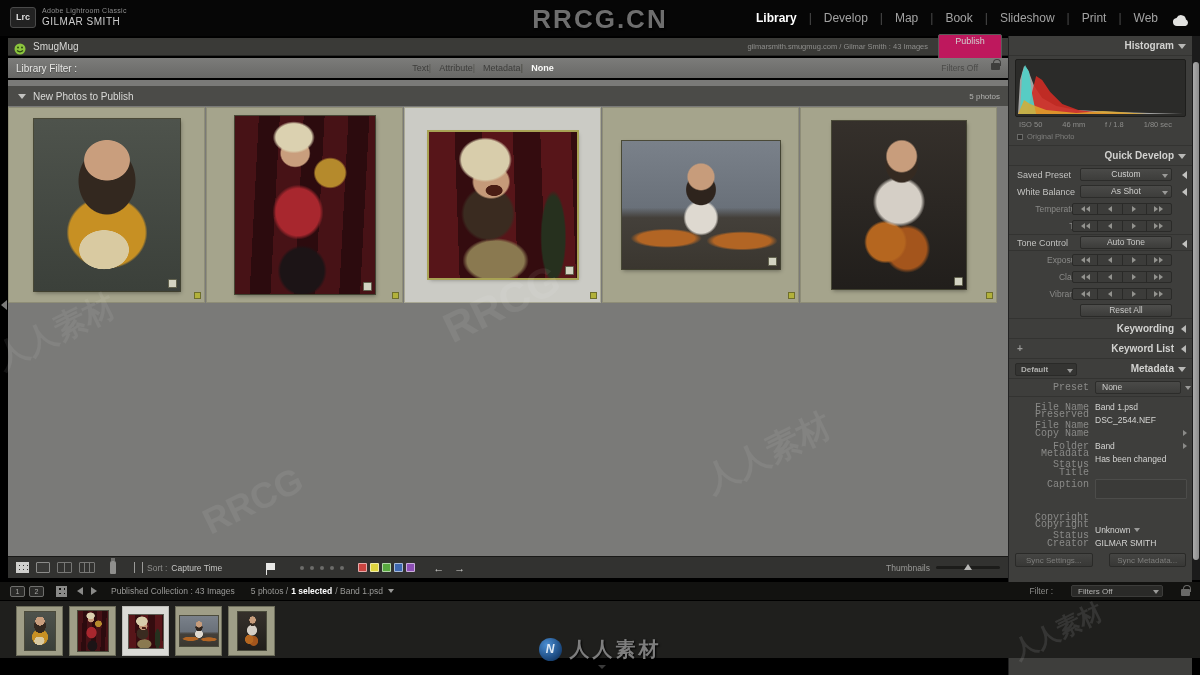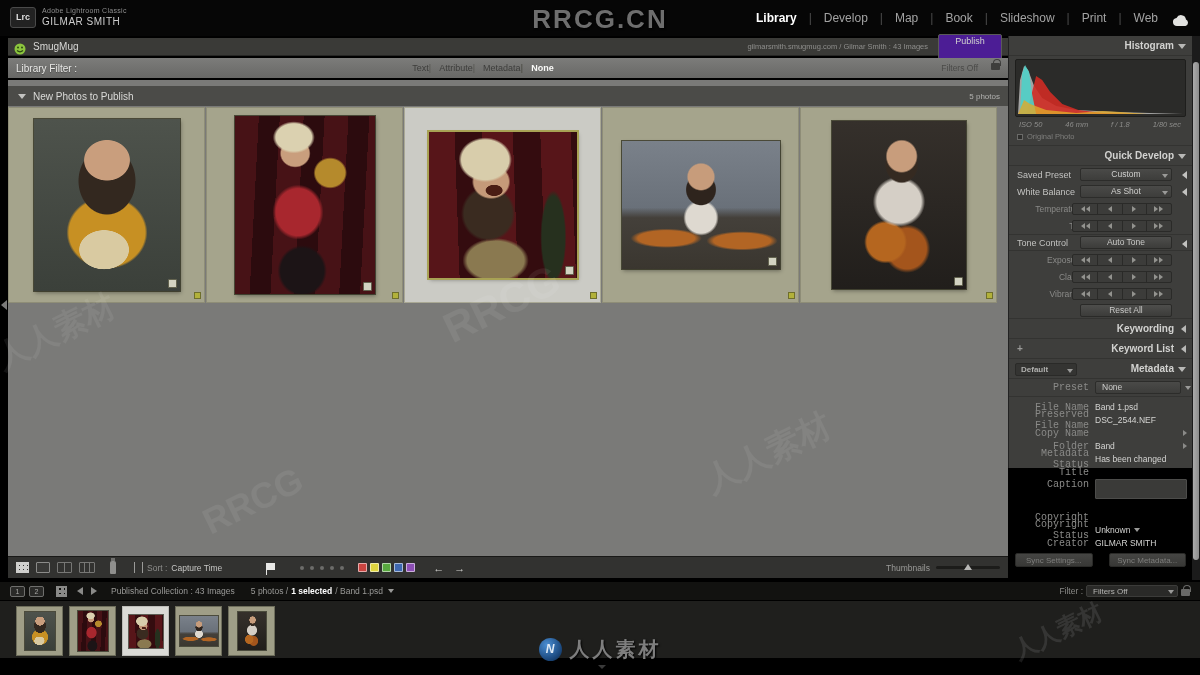--- a/index.html
+++ b/index.html
@@ -16,21 +16,21 @@
   .module { padding:0 6px; cursor:default; white-space:nowrap; }
   .module:not(:first-child)::before { content:"|"; color:#4c4c4c; margin-right:12px; font-weight:normal; }
   .module.active { color:#fff; font-weight:bold; }
   .cloud { position:absolute; right:10px; top:13px; }
 
   
   .pub-bar { position:absolute; top:38px; left:8px; width:1000px; height:18px; background:#3a3a37; border-bottom:1px solid #262624; display:flex; align-items:center; padding:0 4px; }
   .smug-icon { width:12px; height:12px; margin:0 2px; }
   .smug-name { font-size:10px; color:#d8d8d6; margin-left:5px; }
   .pub-status { margin-left:auto; font-size:7.5px; color:#8e8e8c; margin-right:10px; }
-  .publish-btn { width:64px; height:26px; background:#4c1d95; border:1px solid #5a5a58; border-radius:2px; font-size:9px; color:#d2d2d0; text-align:center; line-height:12px; margin-right:2px; }
+  .publish-btn { width:64px; height:26px; background:#be185d; border:1px solid #5a5a58; border-radius:2px; font-size:9px; color:#d2d2d0; text-align:center; line-height:12px; margin-right:2px; }
 
   
   .filter-bar { position:absolute; top:58px; left:8px; width:1000px; height:20px; background:linear-gradient(#7c7c7a,#686866); display:flex; align-items:center; }
   .lf-label { font-size:10px; color:#e8e8e6; padding-left:8px; text-shadow:0 1px 1px rgba(0,0,0,.3); }
   .lf-options { position:absolute; left:370px; width:210px; display:flex; justify-content:center; font-size:9px; color:#3d3d3b; }
   .lf-opt { cursor:default; }
   .lf-opt:not(:first-child)::before { content:"|"; color:#55554f; margin-right:8px; }
   .lf-opt.active { color:#fafaf8; font-weight:bold; }
   .lf-state { position:absolute; right:30px; font-size:8.5px; color:#4a4a48; }
   .lock { position:absolute; right:8px; top:5px; width:9px; height:7px; background:#3e3e3c; border-radius:1px; }
@@ -107,26 +107,26 @@
   .dot { width:4px; height:4px; border-radius:50%; background:#6c6c6a; }
   .chips { display:flex; gap:3px; margin-right:18px; }
   .chip { width:9px; height:9px; border-radius:1px; border:1px solid rgba(255,255,255,.55); }
   .navarrows { display:flex; gap:10px; color:#d2d2d0; font-size:11px; margin-right:10px; }
   .thumb-group { margin-left:auto; display:flex; align-items:center; }
   .thumb-label { font-size:8.5px; color:#9a9a98; margin-right:6px; }
   .slider { width:64px; height:3px; background:#1c1c1a; border-radius:2px; position:relative; }
   .slider .knob { position:absolute; left:28px; top:-2px; width:0; height:0; border-left:4px solid transparent; border-right:4px solid transparent; border-bottom:6px solid #b8b8b6; }
 
   
-  .rpanel { position:absolute; top:36px; left:1008px; width:184px; height:432px; background:#3e3e3c; border-left:1px solid #222; }
+  .rpanel { position:absolute; top:36px; left:1008px; width:184px; height:640px; background:#3e3e3c; border-left:1px solid #222; }
   .sect-header { position:relative; height:20px; display:flex; align-items:center; justify-content:flex-end; padding-right:18px; font-size:10px; font-weight:bold; color:#d2d2d0; border-bottom:1px solid #333331; }
   .hdr-tri-down { position:absolute; right:6px; top:8px; width:0; height:0; border-left:4px solid transparent; border-right:4px solid transparent; border-top:5px solid #b8b8b6; }
   .hdr-tri-left { position:absolute; right:6px; top:6px; width:0; height:0; border-top:4px solid transparent; border-bottom:4px solid transparent; border-right:5px solid #b8b8b6; }
   .hist-box { margin:3px 6px 2px 6px; height:58px; background:#2b2b29; border:1px solid #1e1e1c; border-radius:2px; }
-  .exif-row { display:flex; justify-content:space-between; padding:1px 11px 0 10px; font-size:7.5px; color:#8d8d8b;font-style:italic; }
+  .exif-row { display:flex; justify-content:space-between; padding:1px 20px 0 10px; font-size:7.5px; color:#8d8d8b; }
   .orig-row { display:flex; align-items:center; gap:4px; padding:3px 0 4px 8px; font-size:7.5px; color:#7e7e7c; border-bottom:1px solid #333331; }
   .cb { width:6px; height:6px; border:1px solid #6a6a68; background:#2e2e2c; }
 
   .qd-row { position:relative; height:17px; display:flex; align-items:center; padding-right:16px; }
   .qd-label { font-size:9px; color:#c2c2c0; padding-left:8px; }
   .qd-sublabel { width:74px; text-align:right; font-size:8.5px; color:#8a8a88; }
   .qd-box { position:absolute; right:20px; width:92px; height:13px; background:linear-gradient(#4a4a48,#3d3d3b); border:1px solid #2c2c2a; border-radius:2px; font-size:8.5px; color:#cfcfcd; text-align:center; line-height:11px; }
   .qd-box .caret { position:absolute; right:3px; top:5px; width:0; height:0; border-left:3px solid transparent; border-right:3px solid transparent; border-top:4px solid #9a9a98; }
   .row-arrow { position:absolute; right:5px; top:5px; width:0; height:0; border-top:4px solid transparent; border-bottom:4px solid transparent; border-right:5px solid #c2c2c0; }
   .stepper { position:absolute; right:20px; width:100px; height:12px; display:flex; background:#3c3c3a; border:1px solid #2a2a28; border-radius:2px; }
@@ -160,21 +160,21 @@
   .fs-grid-icon { width:11px; height:11px; margin:0 6px 0 8px; background:
       repeating-linear-gradient(0deg,#8a8a88 0 3px, rgba(0,0,0,0) 3px 4.5px),
       repeating-linear-gradient(90deg,#8a8a88 0 3px, rgba(0,0,0,0) 3px 4.5px); }
   .fs-nav { width:0; height:0; border-top:4px solid transparent; border-bottom:4px solid transparent; margin:0 4px; }
   .fs-nav.left { border-right:6px solid #8a8a88; }
   .fs-nav.right { border-left:6px solid #8a8a88; }
   .fs-coll { font-size:8.5px; color:#9a9a98; margin-left:10px; }
   .fs-sel { font-size:8.5px; color:#9a9a98; margin-left:16px; display:flex; align-items:center; gap:3px; }
   .fs-sel b { color:#fff; }
   .fs-caret { width:0; height:0; border-left:3px solid transparent; border-right:3px solid transparent; border-top:4px solid #9a9a98; margin-left:2px; }
-  .fs-filter { margin-left:auto; display:flex; align-items:center; gap:3px; padding-right:10px; }
+  .fs-filter { margin-left:auto; display:flex; align-items:center; gap:18px; padding-right:10px; }
   .fs-filter-label { font-size:8.5px; color:#8a8a88; }
   .fs-filter-box { position:relative; width:92px; height:12px; background:#2a2a28; border:1px solid #3c3c3a; border-radius:2px; font-size:8px; color:#b4b4b2; padding-left:6px; line-height:11px; }
   .fs-filter-box .caret { position:absolute; right:3px; top:4px; width:0; height:0; border-left:3px solid transparent; border-right:3px solid transparent; border-top:4px solid #9a9a98; }
   .fs-lock { position:relative; width:9px; height:7px; background:#6a6a68; border-radius:1px; margin-top:3px; }
   .fs-lock::before { content:""; position:absolute; left:1.5px; top:-4px; width:6px; height:6px; border:1.5px solid #6a6a68; border-bottom:none; border-radius:4px 4px 0 0; }
 
   .filmstrip { position:absolute; top:600px; left:0; width:1200px; height:58px; background:#1f1f1d; border-top:1px solid #000; }
   .fs-cells { position:absolute; left:16px; top:5px; display:flex; gap:6px; }
   .fs-cell { width:47px; height:50px; background:#9f9e87; border:1px solid #6e6e5c; display:flex; align-items:center; justify-content:center; }
   .fs-cell.sel { background:#dadad6; border-color:#bcbcb8; }

